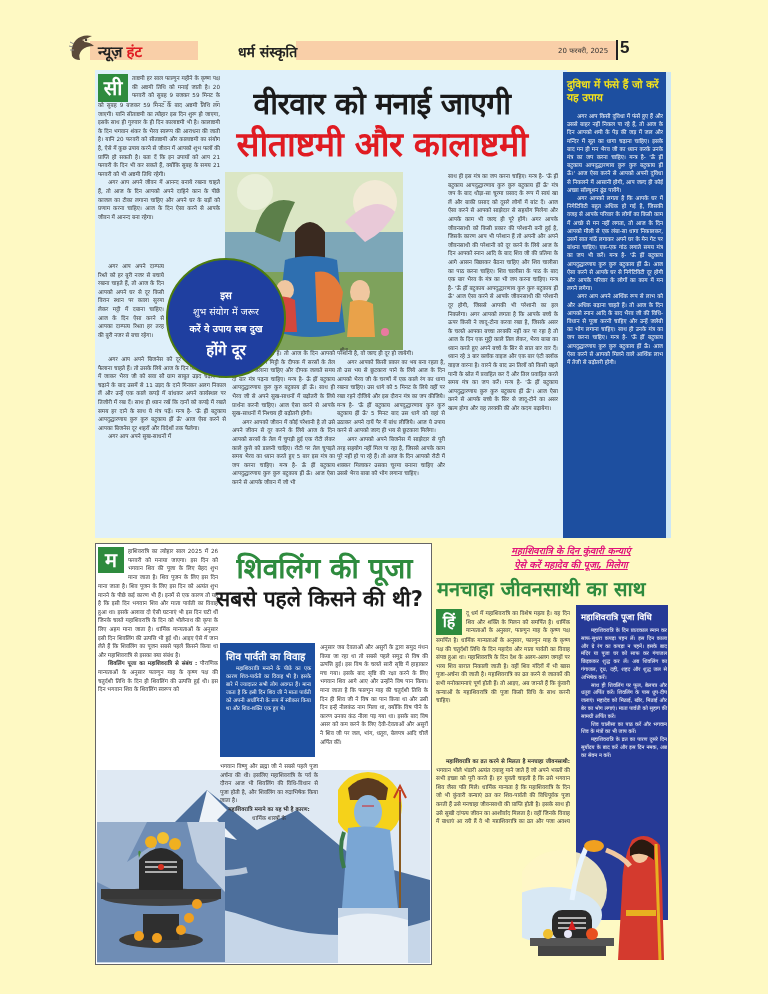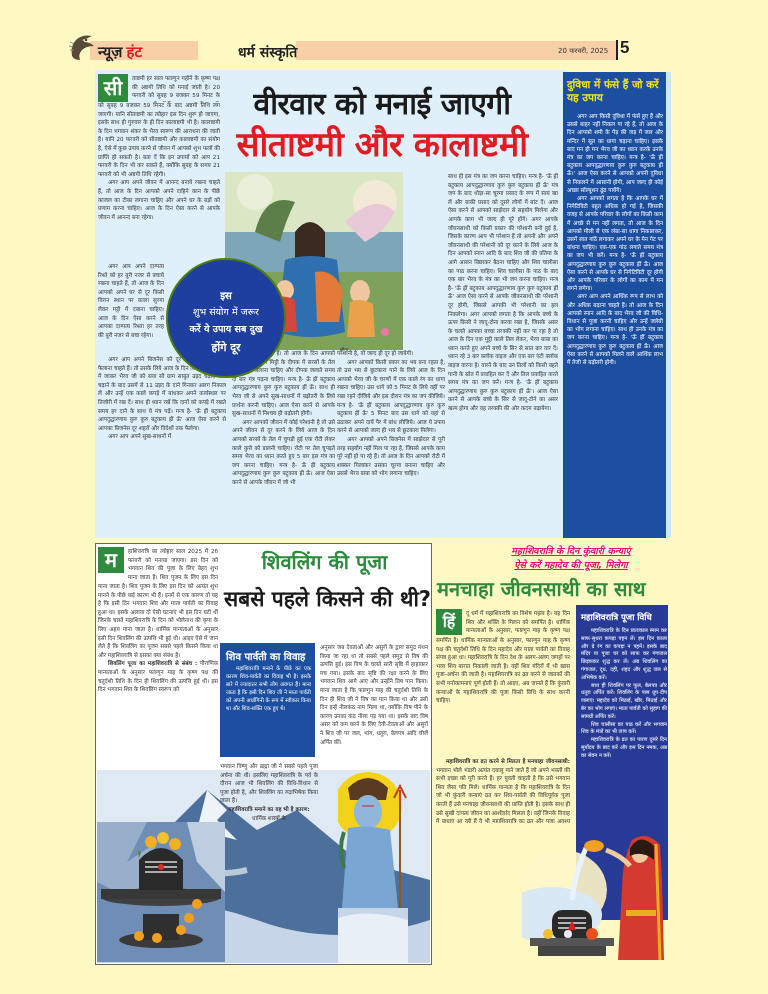--- a/index.html
+++ b/index.html
@@ -32,33 +32,33 @@
   .top-headline-1 { position: absolute; left: 222px; top: 82px; width: 320px; text-align: center; font-size: 30px; font-weight: bold; color: #1a1a1a; white-space: nowrap; letter-spacing: -0.5px; }
   .top-headline-2 { position: absolute; left: 222px; top: 120px; width: 320px; text-align: center; font-size: 34px; font-weight: bold; color: #e01b22; white-space: nowrap; letter-spacing: -0.5px; }
 
   .top-image { position: absolute; left: 225px; top: 172px; width: 178px; height: 178px; overflow: hidden; background: linear-gradient(180deg, #c3d8a8 0%, #9fbf82 35%, #6a9a62 60%, #b7c98f 100%); }
   .img-caption { position: absolute; left: 340px; top: 346px; font-size: 4.5px; color: #333; }
 
   .circle-callout { position: absolute; left: 166px; top: 258px; width: 120px; height: 120px; border-radius: 50%; background: #1f3fa0; border: 2px solid #4d7c0f; color: #fff; text-align: center; }
   .circle-callout .c1 { position: absolute; left: 0; width: 100%; top: 28px; font-size: 10px; font-weight: bold; }
   .circle-callout .c2 { position: absolute; left: 0; width: 100%; top: 45px; font-size: 9.5px; font-weight: normal; white-space: nowrap; }
   .circle-callout .c3 { position: absolute; left: 0; width: 100%; top: 62px; font-size: 9.5px; font-weight: bold; white-space: nowrap; }
-  .circle-callout .c4 { position: absolute; left: 0; width: 100%; top: 79px; font-size: 11px; font-weight: bold; }
+  .circle-callout .c4 { position: absolute; left: 0; width: 100%; top: 79px; font-size: 15px; font-weight: bold; }
 
   
   .sidebar-box { position: absolute; left: 563px; top: 72px; width: 103px; height: 466px; background: #1d4fa0; color: #fff; overflow: hidden; }
   .sidebar-edge { position: absolute; left: 666px; top: 72px; width: 5px; height: 466px; background: #cce7f5; }
   .sidebar-title { position: absolute; left: 4px; top: 6px; width: 98px; font-size: 10.5px; line-height: 12.5px; font-weight: bold; color: #f5e31a; }
   .sidebar-text { position: absolute; left: 4px; top: 40px; width: 96px; height: 424px; font-size: 5.6px; line-height: 8.2px; color: #fff; text-align: justify; overflow: hidden; }
   .sidebar-text p { text-indent: 10px; }
 
   
   .bottom-left { position: absolute; left: 95px; top: 543px; width: 337px; height: 422px; border: 1px solid #666; background: #fff; }
-  .shiv-headline-1 { position: absolute; left: 222px; top: 548px; width: 205px; text-align: center; font-size: 20px; font-weight: bold; color: #2e8b3e; white-space: nowrap; }
-  .shiv-headline-2 { position: absolute; left: 216px; top: 584px; width: 215px; text-align: right; font-size: 21px; font-weight: bold; color: #1a1a1a; white-space: nowrap; }
+  .shiv-headline-1 { position: absolute; left: 222px; top: 548px; width: 205px; text-align: center; font-size: 28px; font-weight: bold; color: #2e8b3e; white-space: nowrap; }
+  .shiv-headline-2 { position: absolute; left: 216px; top: 584px; width: 215px; text-align: left; font-size: 21px; font-weight: bold; color: #1a1a1a; white-space: nowrap; }
   .mountain-img { position: absolute; left: 97px; top: 770px; width: 333px; height: 193px; overflow: hidden; background: linear-gradient(170deg, #f4f8fb 0%, #c8d9ea 30%, #5f7fa8 60%, #3b5a86 100%); }
   .shiv-box { position: absolute; left: 220px; top: 643px; width: 95px; height: 114px; background: #1d4fa0; color: #fff; }
   .shiv-box-title { position: absolute; left: 6px; top: 6px; font-size: 10px; font-weight: bold; color: #fff; white-space: nowrap; }
   .shiv-box-text { position: absolute; left: 6px; top: 21px; width: 85px; font-size: 5.3px; line-height: 8px; text-align: justify; }
   .shiv-box-text p { text-indent: 10px; }
   .linga-img { position: absolute; left: 97px; top: 822px; width: 128px; height: 140px; overflow: hidden; background: linear-gradient(160deg, #8fa8c6 0%, #4a6a98 50%, #c5d4e6 100%); }
   .shiva-img { position: absolute; left: 338px; top: 768px; width: 92px; height: 195px; overflow: hidden; }
 
   
   .br-title-1 { position: absolute; left: 460px; top: 544px; width: 222px; text-align: center; font-size: 9.5px; font-weight: bold; font-style: italic; color: #e0147a; text-decoration: underline; white-space: nowrap; }

